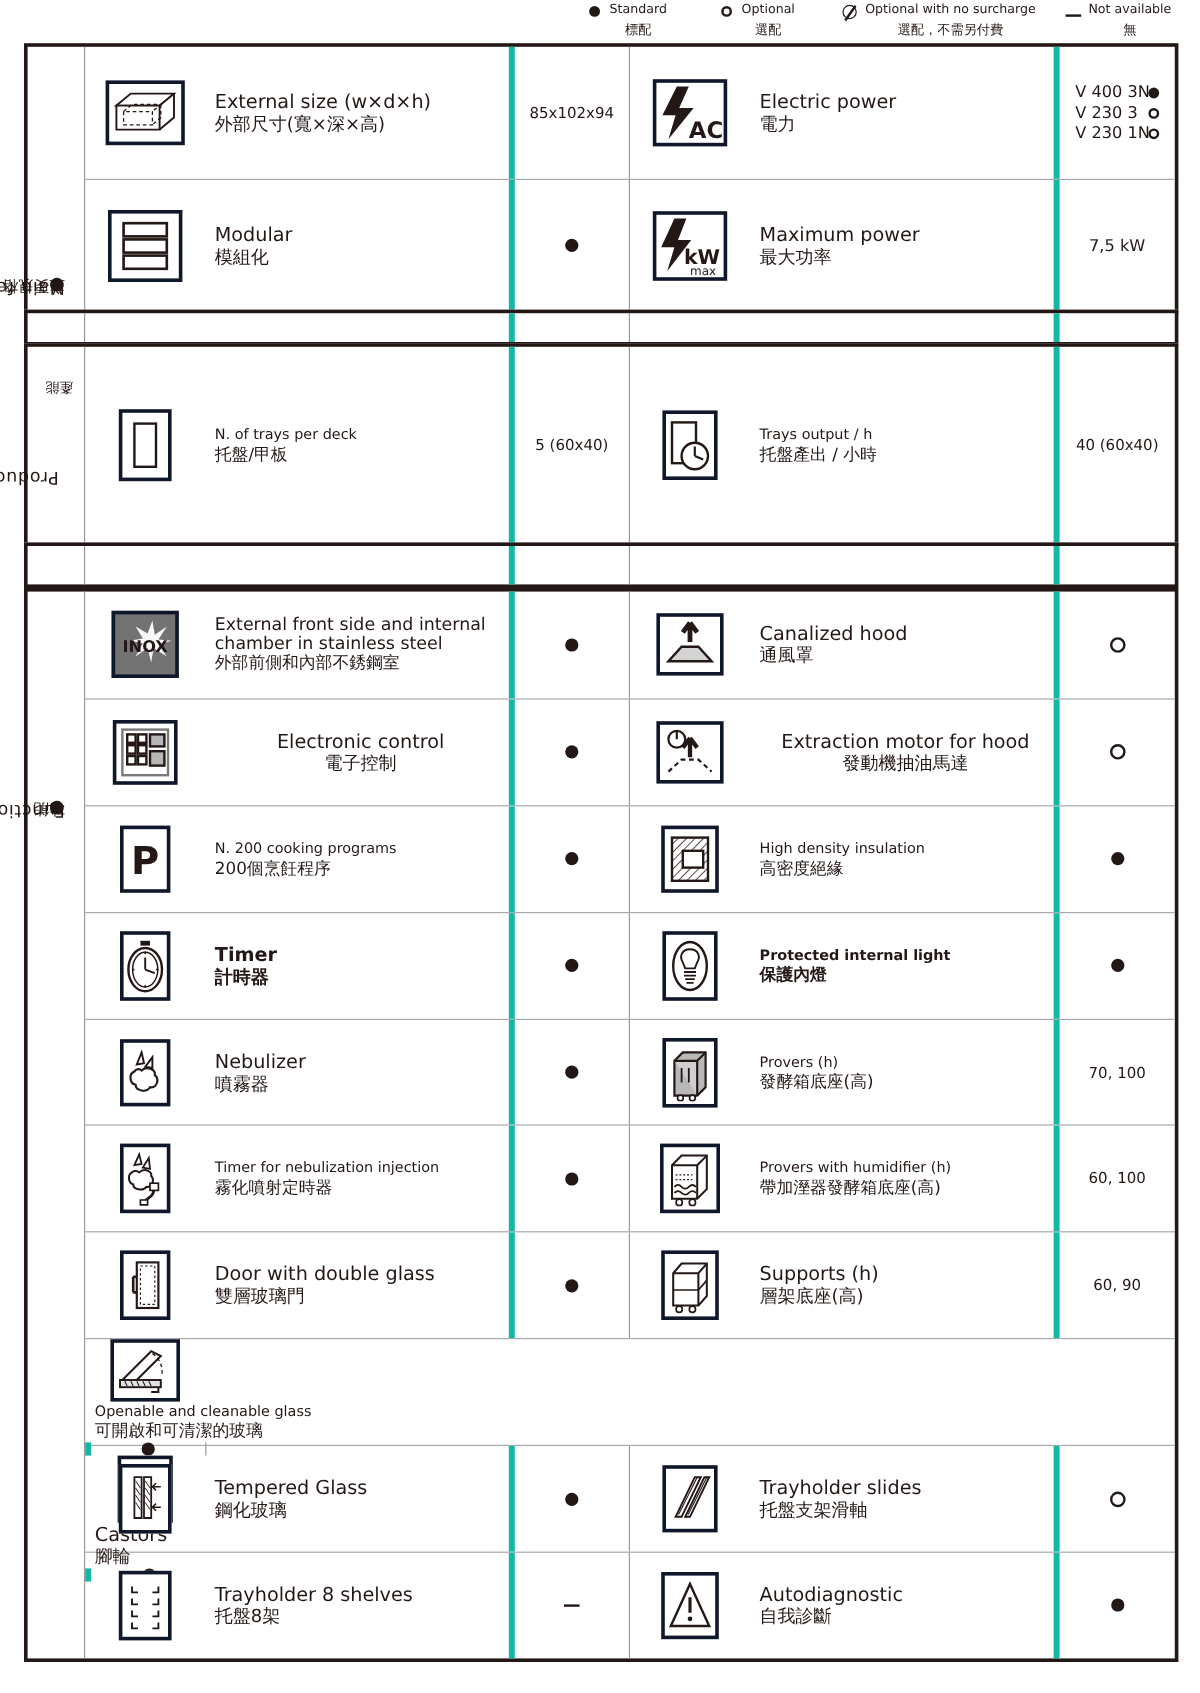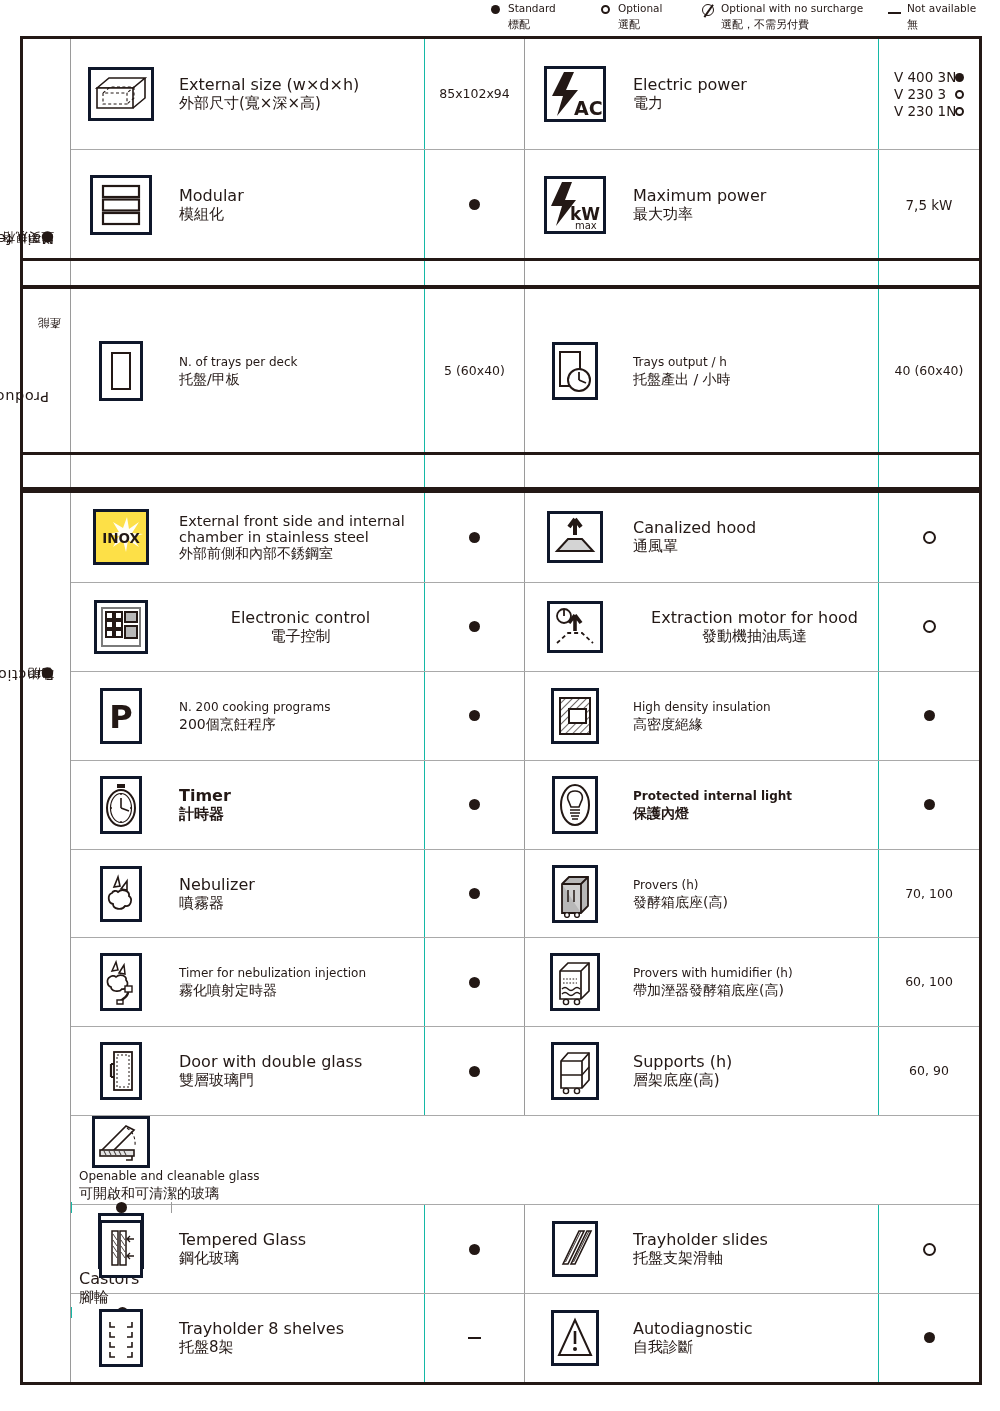--- a/index.html
+++ b/index.html
@@ -9,21 +9,21 @@
     color:#231815;
     -webkit-font-smoothing:antialiased;
   }
   .sheet{position:absolute;left:0;top:0;width:1000px;height:1249px;}
 
   
   .legend{position:absolute;left:487px;top:2px;width:505px;height:34px;}
   .legend-item{position:absolute;top:0;display:flex;align-items:flex-start;gap:5px;}
   .lg-sym{width:16px;text-align:center;font-size:12px;line-height:12px;padding-top:1px;flex:none;}
   .lg-txt{font-size:10.5px;line-height:13px;white-space:nowrap;}
-  .lg-txt .cn{font-size:11px;display:block;}
+  .lg-txt .cn{font-size:11px;display:block;text-align:center;}
   .dot-f{display:inline-block;width:9px;height:9px;border-radius:50%;background:#231815;vertical-align:middle;}
   .dot-o{display:inline-block;width:9px;height:9px;border-radius:50%;border:2px solid #231815;box-sizing:border-box;vertical-align:middle;}
   .dot-s{display:inline-block;width:12px;height:12px;border-radius:50%;border:1.6px solid #231815;box-sizing:border-box;position:relative;vertical-align:middle;}
   .dot-s:after{content:"";position:absolute;left:-2px;top:5px;width:15px;height:1.6px;background:#231815;transform:rotate(-55deg);}
   .dash-s{display:inline-block;width:13px;height:2px;background:#231815;vertical-align:middle;margin-top:6px;}
 
   
   .blk{position:absolute;left:20px;width:962px;border:3px solid #231815;box-sizing:border-box;background:#fff;}
 
   .vlabel{position:absolute;left:0;top:0;width:48px;height:100%;border-right:1px solid #9a9a9a;box-sizing:border-box;}
@@ -34,21 +34,21 @@
   }
   .vlabel span .cn{font-size:13px;letter-spacing:0;}
 
   .rows{position:absolute;left:48px;top:0;right:0;bottom:0;}
   .row{display:flex;height:100%;box-sizing:border-box;}
   .row + .row{border-top:1px solid #a9a9a9;}
 
   .c-icon{width:100px;flex:none;display:flex;align-items:center;justify-content:center;}
   .c-desc{flex:1;display:flex;flex-direction:column;justify-content:center;padding-left:8px;padding-right:2px;box-sizing:border-box;}
   .c-val{width:101px;flex:none;display:flex;align-items:center;justify-content:center;
-         border-left:1px solid #14b8a6;border-right:1px solid #9a9a9a;box-sizing:border-box;
+         border-left:5px solid #14b8a6;border-right:1px solid #9a9a9a;box-sizing:border-box;
          font-size:13px;text-align:center;line-height:16px;}
   .c-val.last{border-right:none;}
 
   .en{font-size:16px;line-height:19px;}
   .cn{font-size:15px;line-height:19px;}
   .en.sm{font-size:14.5px;line-height:16px;}
   .en.tight{font-size:12px;line-height:17px;}
   .cn.sm{font-size:14px;line-height:17px;}
 
   .val-dot{width:11px;height:11px;border-radius:50%;background:#231815;}
@@ -266,21 +266,21 @@
       <span style="left:31px;top:190px;">
         <span>Functionality</span> 
           <span style="font-size:15px;">●</span> 
           <span class="cn">功能</span>
       </span>
     </div>
     <div class="rows">
 
       <div class="row" style="height:10%;">
         <div class="c-icon">
-          <div class="ibox" style="width:56px;height:56px;background:#fde047;">
+          <div class="ibox" style="width:56px;height:56px;background:#737373;">
             <svg width="50" height="50" viewBox="0 0 50 50">
               <path d="M31 5 L33 17 L43 10 L36 21 L47 22 L36 25 L43 35 L32 28 L30 40 L27 28 L17 35 L23 24 L12 22 L23 20 L17 10 L27 16 Z" fill="#fff" opacity="0.95"></path>
               <text x="25" y="31" text-anchor="middle" font-family="DejaVu Sans, sans-serif" font-size="13.5" font-weight="bold" fill="#231815">INOX</text>
             </svg>
           </div>
         </div>
         <div class="c-desc">
           <div class="en sm">External front side and internal chamber in stainless steel</div>
           <div class="cn sm">外部前側和內部不銹鋼室</div>
         </div>

